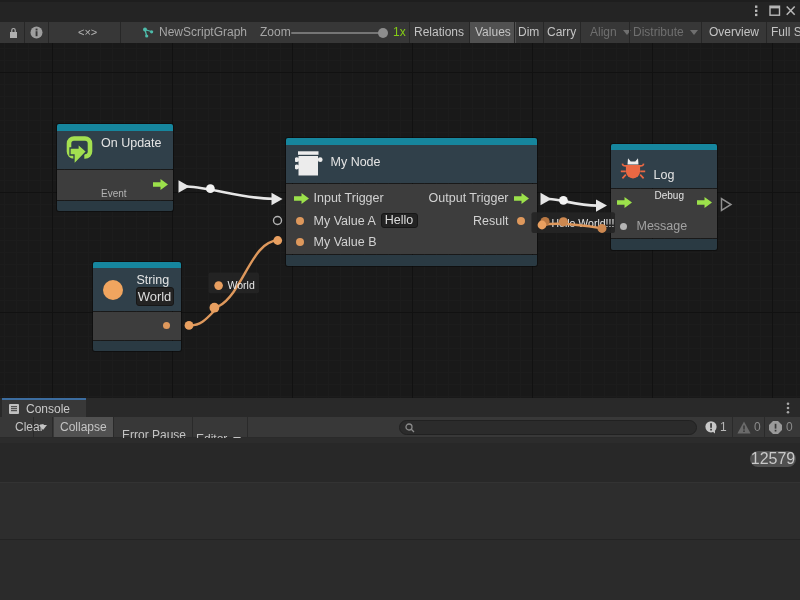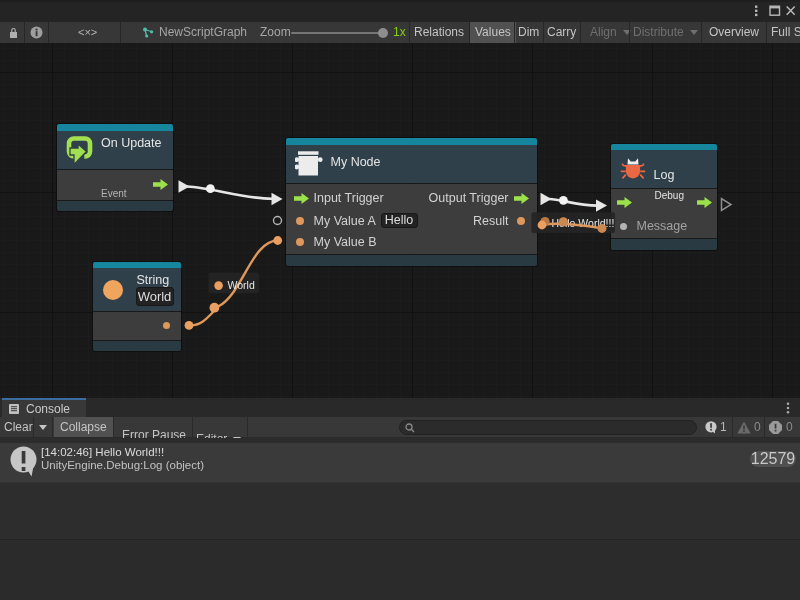--- a/index.html
+++ b/index.html
@@ -248,21 +248,21 @@
     </div>
     <svg class="abs" style="left:786px;top:4px" width="4" height="12" viewBox="0 0 4 12">
         <g fill="#a8a8a8">
           <circle cx="2" cy="1.8" r="1.3"></circle>
           <circle cx="2" cy="6" r="1.3"></circle>
           <circle cx="2" cy="10.2" r="1.3"></circle>
         </g>
       </svg>
   </div>
   <div id="ctoolbar" class="abs">
-    <div class="cbtn" style="left:0;padding-left:4px;width:34px">Clear</div>
+    <div class="cbtn" style="left:0;padding-left:15px;width:34px">Clear</div>
     <div class="cbtn" style="left:35px;width:18px"><span class="caret" style="margin-left:4px;border-top-color:#c4c4c4"></span></div>
     <div class="cbtn tsel" style="left:54px;padding:0 6px">Collapse</div>
     <div class="cbtn" style="left:116px;padding:8px 6px">Error Pause</div>
     <div class="cbtn" style="left:190px;padding:12px 6px">Editor<span class="caret" style="border-top-color:#c4c4c4"></span></div>
     <div id="search" class="abs"></div>
     <svg class="abs" style="left:405px;top:6px" width="10" height="10" viewBox="0 0 10 10">
         <circle cx="4" cy="4" r="3" fill="none" stroke="#8a8a8a" stroke-width="1.3"></circle>
         <path d="M6.3 6.3L9 9" stroke="#8a8a8a" stroke-width="1.3"></path>
       </svg>
     <div class="cbtn" style="left:701px;width:32px"></div>
@@ -281,26 +281,16 @@
       </svg>
     <div class="tbtxt" style="left:754px;color:#8a8a8a">0</div>
     <svg class="abs" style="left:769px;top:4px" width="13" height="13" viewBox="0 0 13 13">
         <path d="M4 0h5l4 4v5l-4 4H4l-4-4V4z" fill="#9a9a9a"></path>
         <rect x="5.7" y="2.8" width="1.7" height="4.8" fill="#383838"></rect>
         <rect x="5.7" y="8.8" width="1.7" height="1.7" fill="#383838"></rect>
       </svg>
     <div class="tbtxt" style="left:786px;color:#8a8a8a">0</div>
   </div>
   <div class="abs" style="left:0;top:438px;width:800px;height:5px;background:#2c2c2c"></div>
-  <div id="entry" class="abs">
-    <svg class="abs" style="left:10px;top:3px" width="32" height="32" viewBox="0 0 32 32">
-        <circle cx="13.5" cy="13.5" r="13" fill="#c6c6c6"></circle>
-        <path d="M17.5 24 L21.5 30.5 L23.5 20z" fill="#c6c6c6"></path>
-        <rect x="11.7" y="5" width="3.7" height="12.5" fill="#3a3a3a"></rect>
-        <rect x="11.7" y="21" width="3.7" height="4" fill="#3a3a3a"></rect>
-      </svg>
-    <div class="abs" style="left:41px;top:3px;font-size:11.5px">[14:02:46] Hello World!!!</div>
-    <div class="abs" style="left:41px;top:16px;color:#c2c2c2;font-size:11.5px">UnityEngine.Debug:Log (object)</div>
-  </div>
   <div id="badge" class="abs">12579</div>
   <div id="list" class="abs"></div>
   <div id="detail" class="abs"></div>
 </div>
 
 </body></html>

